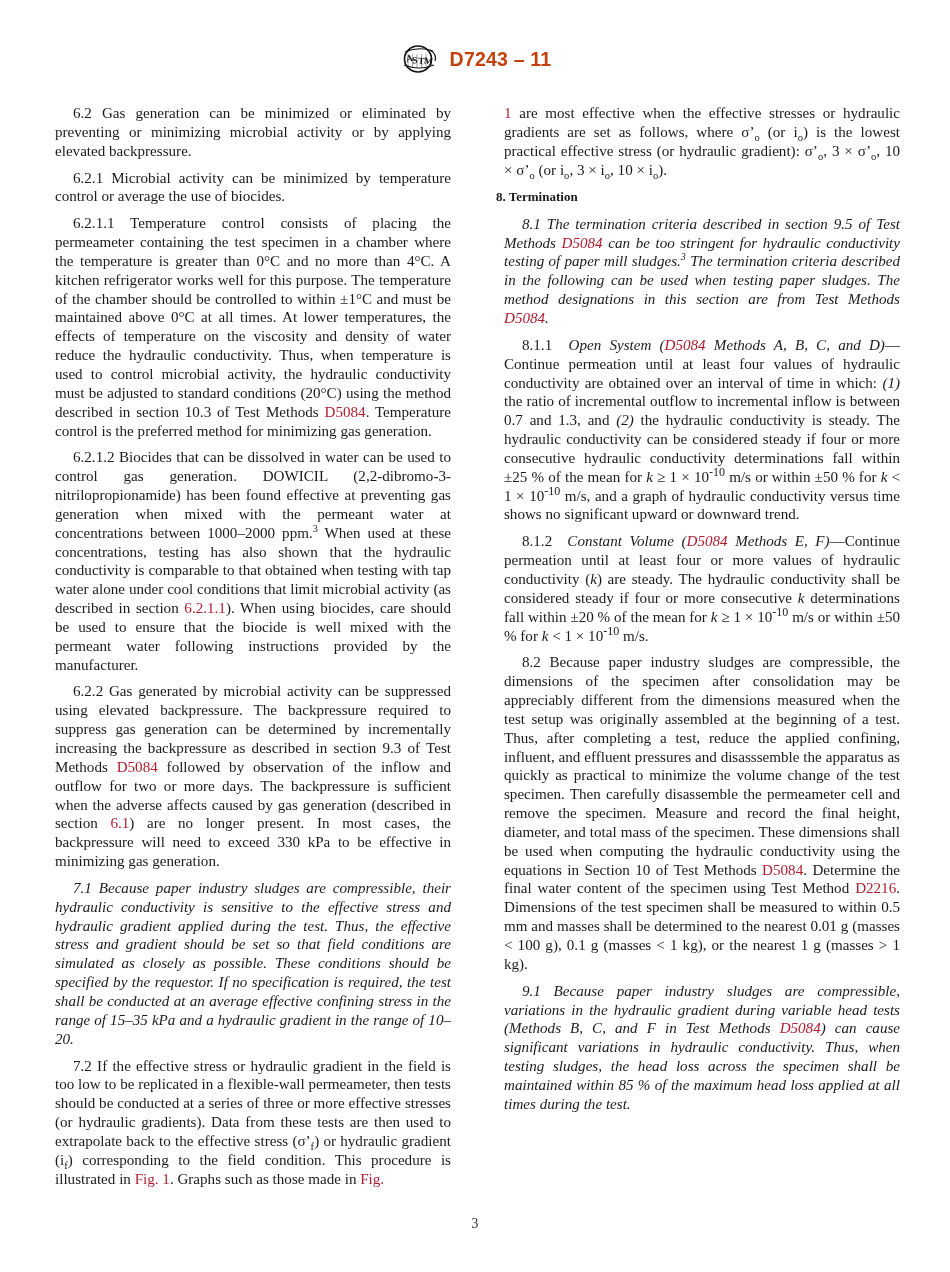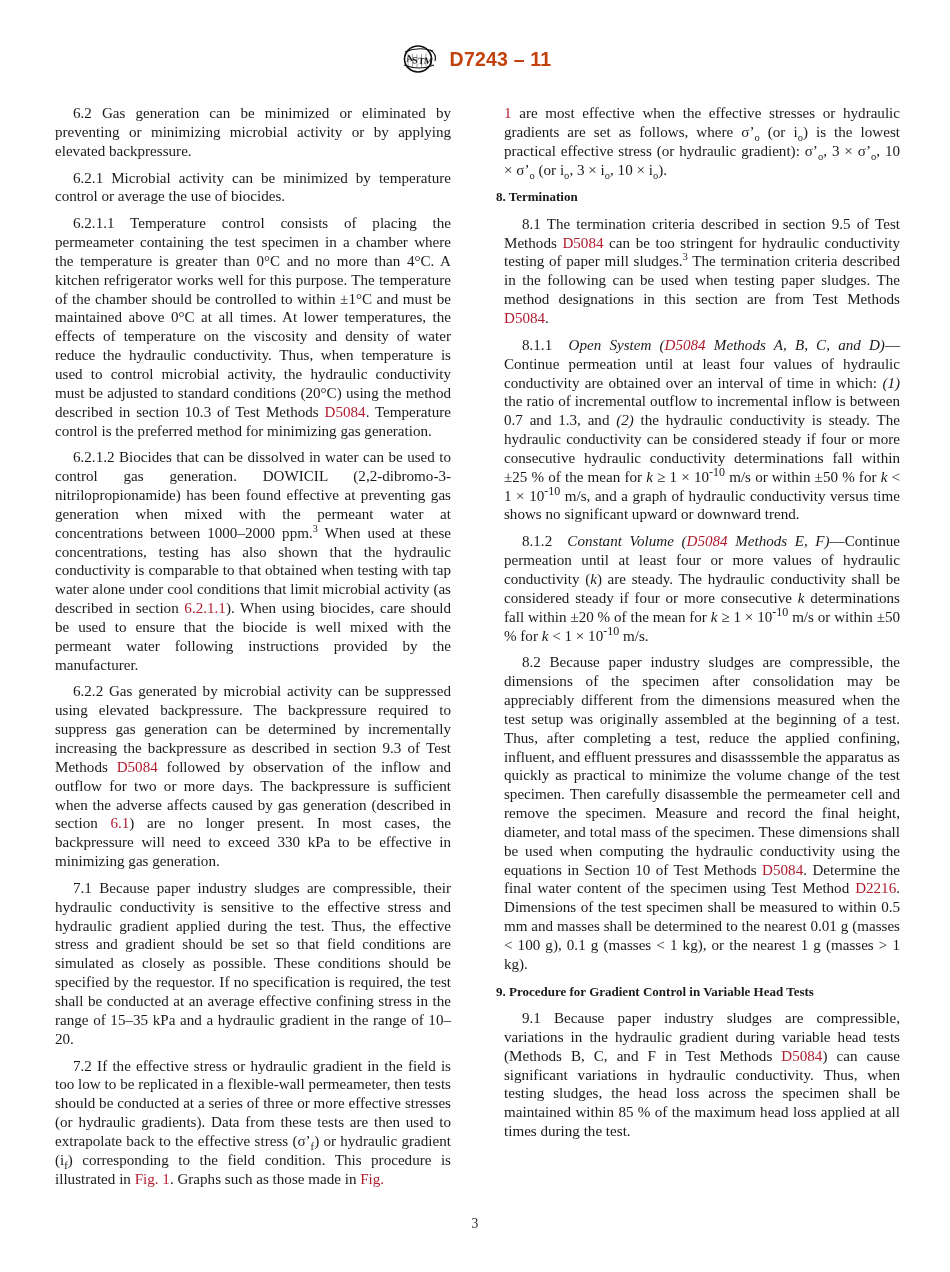--- a/index.html
+++ b/index.html
@@ -76,21 +76,21 @@
 
   h3.sec-head {
     margin: 0;
     font-size: 13px;
     line-height: 19.4px;
     font-weight: bold;
     text-align: left;
     text-indent: 0;
   }
   .space-before-head { margin-top: 17px; }
-  .space-after-head  { margin-top: 12px; }
+  .space-after-head  { margin-top: 12px; font-style: italic; }
 
   .ref {
     color: #b01c2e;
   }
   .ital { font-style: italic; }
 
   sup.fn {
     font-size: 10.2px;
     vertical-align: super;
     line-height: 0;
@@ -166,21 +166,20 @@
       <h3 class="sec-head space-before-head">8.  Termination</h3>
 
       <p class="para space-after-head"><span>8.1  The termination criteria described in section 9.5 of Test Methods </span><span class="ref">D5084</span><span> can be too stringent for hydraulic conductivity testing of paper mill sludges.</span><sup class="fn">3</sup><span> The termination criteria described in the following can be used when testing paper sludges. The method designations in this section are from Test Methods </span><span class="ref">D5084</span><span>.</span></p>
 
       <p class="para"><span>8.1.1</span>&nbsp; <span class="ital">Open System (</span><span class="ref ital">D5084</span><span class="ital"> Methods A, B, C, and D)</span><span>—</span><span>Continue permeation until at least four values of hydraulic conductivity are obtained over an interval of time in which: </span><span class="ital">(1)</span><span> the ratio of incremental outflow to incremental inflow is between 0.7 and 1.3, and </span><span class="ital">(2)</span><span> the hydraulic conductivity is steady. The hydraulic conductivity can be considered steady if four or more consecutive hydraulic conductivity determinations fall within ±25 % of the mean for </span><span class="ital">k</span><span> ≥ 1 × 10</span><sup class="exp">-10</sup><span> m/s or within ±50 % for </span><span class="ital">k</span><span> &lt; 1 × 10</span><sup class="exp">-10</sup><span> m/s, and a graph of hydraulic conductivity versus time shows no significant upward or downward trend.</span></p>
 
       <p class="para"><span>8.1.2</span>&nbsp; <span class="ital">Constant Volume (</span><span class="ref ital">D5084</span><span class="ital"> Methods E, F)</span><span>—</span><span>Continue permeation until at least four or more values of hydraulic conductivity (</span><span class="ital">k</span><span>) are steady. The hydraulic conductivity shall be considered steady if four or more consecutive </span><span class="ital">k</span><span> determinations fall within ±20 % of the mean for </span><span class="ital">k</span><span> ≥ 1 × 10</span><sup class="exp">-10</sup><span> m/s or within ±50 % for </span><span class="ital">k</span><span> &lt; 1 × 10</span><sup class="exp">-10</sup><span> m/s.</span></p>
 
       <p class="para"><span>8.2  Because paper industry sludges are compressible, the dimensions of the specimen after consolidation may be appreciably different from the dimensions measured when the test setup was originally assembled at the beginning of a test. Thus, after completing a test, reduce the applied confining, influent, and effluent pressures and disasssemble the apparatus as quickly as practical to minimize the volume change of the test specimen. Then carefully disassemble the permeameter cell and remove the specimen. Measure and record the final height, diameter, and total mass of the specimen. These dimensions shall be used when computing the hydraulic conductivity using the equations in Section 10 of Test Methods </span><span class="ref">D5084</span><span>. Determine the final water content of the specimen using Test Method </span><span class="ref">D2216</span><span>. Dimensions of the test specimen shall be measured to within 0.5 mm and masses shall be determined to the nearest 0.01 g (masses &lt; 100 g), 0.1 g (masses &lt; 1 kg), or the nearest 1 g (masses &gt; 1 kg).</span></p>
 
-      <h3 class="sec-head space-before-head">9.  Procedure for Gradient Control in Variable Head Tests</h3>
 
       <p class="para space-after-head"><span>9.1  Because paper industry sludges are compressible, variations in the hydraulic gradient during variable head tests (Methods B, C, and F in Test Methods </span><span class="ref">D5084</span><span>) can cause significant variations in hydraulic conductivity. Thus, when testing sludges, the head loss across the specimen shall be maintained within 85 % of the maximum head loss applied at all times during the test.</span></p>
 
     </div>
   </div>
 
   <div class="footer">
     <span>3</span>
   </div>
 

